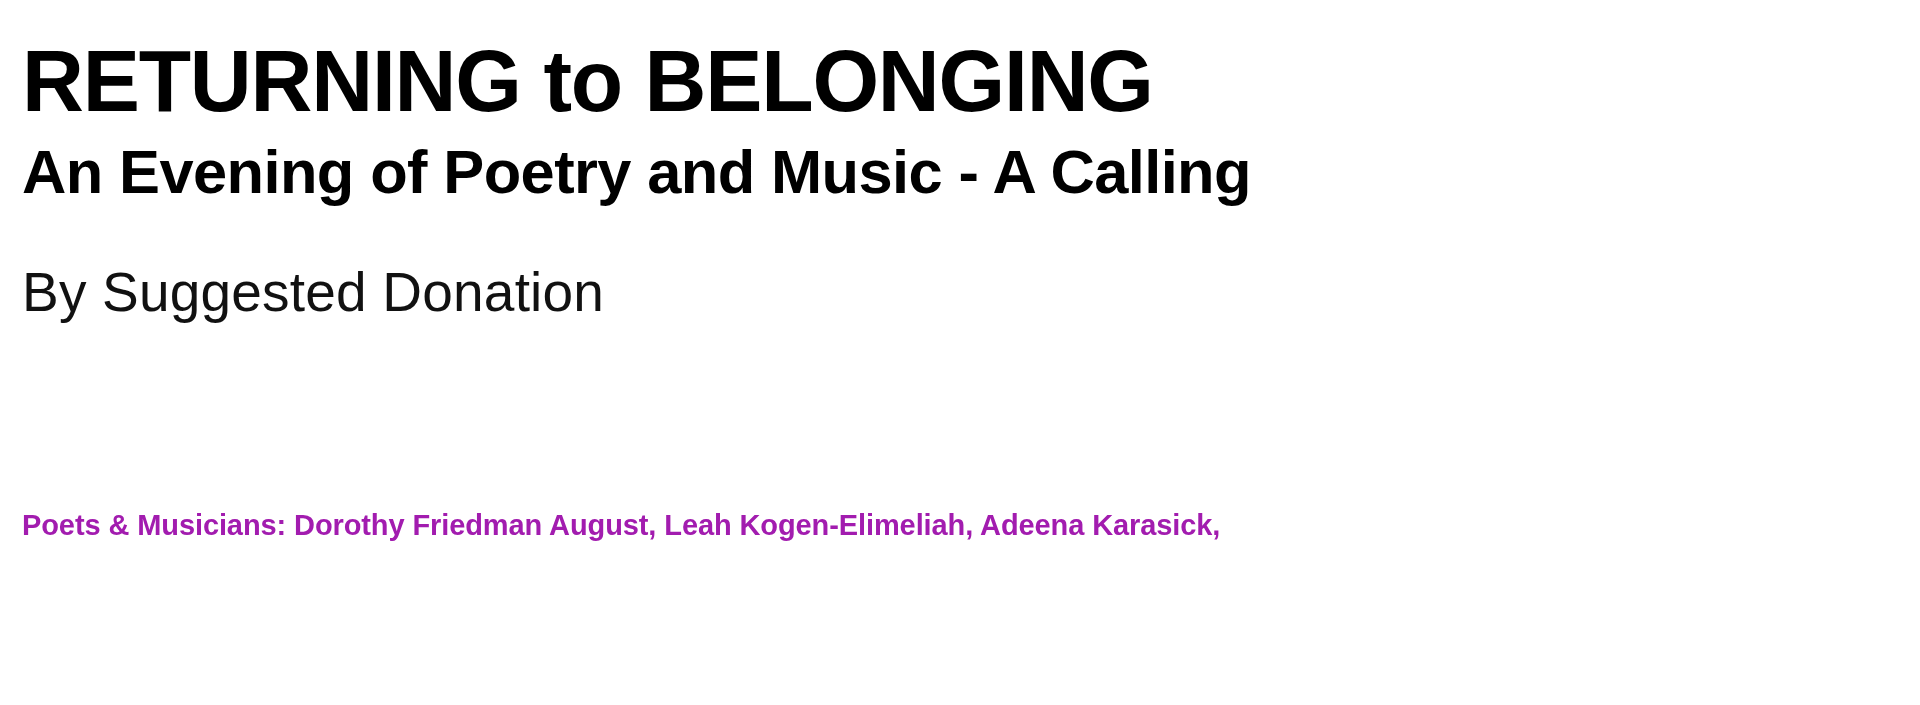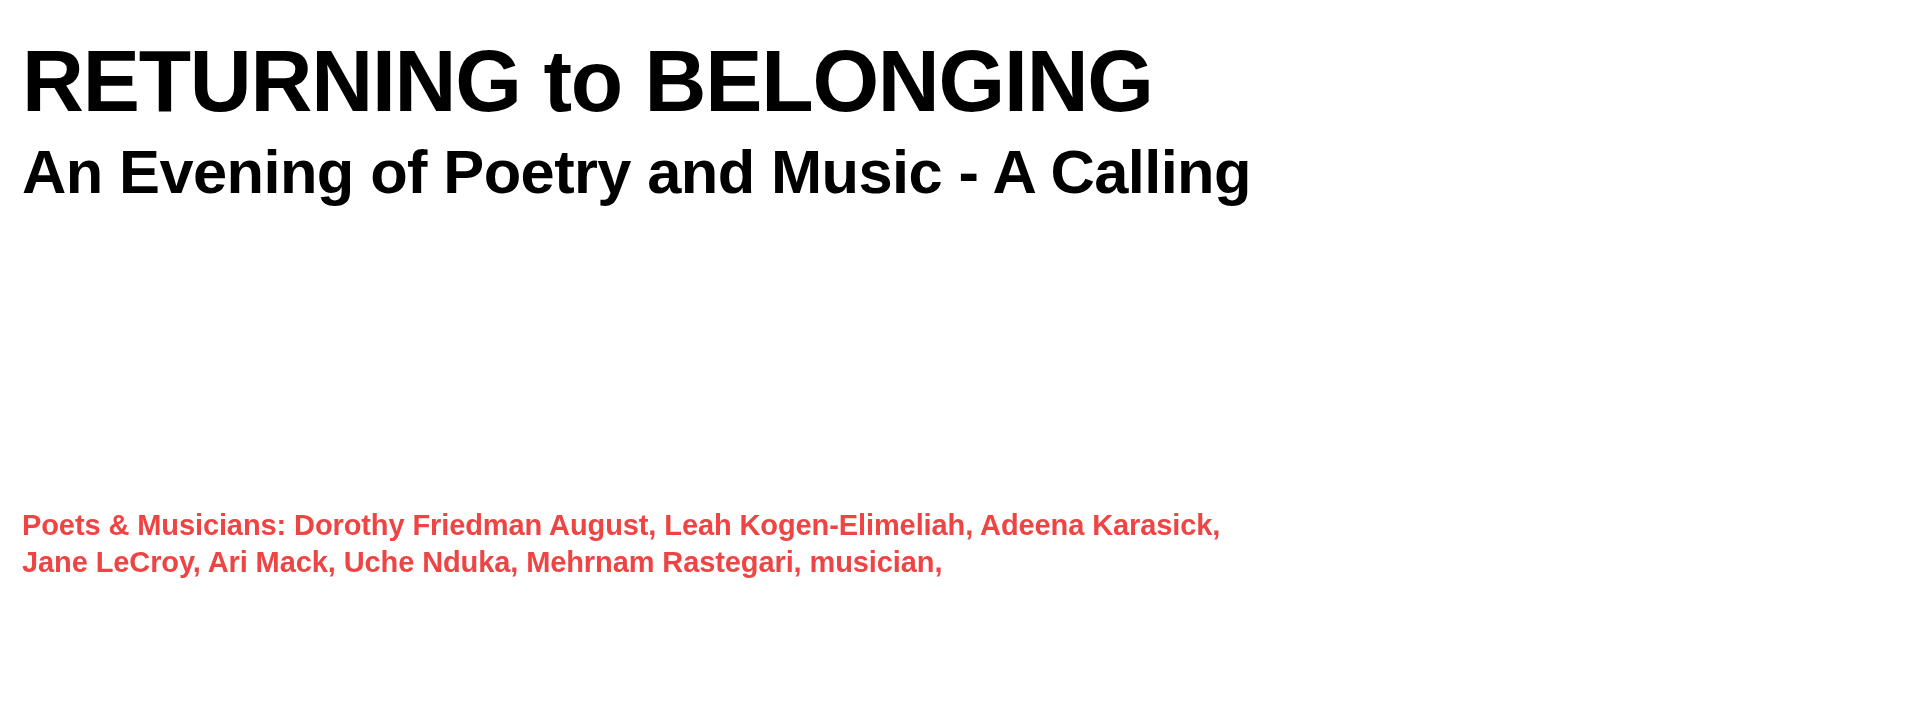--- a/index.html
+++ b/index.html
@@ -102,37 +102,37 @@
 
   .performers-line {
     display: block;
     margin: 0;
     padding: 0;
     font-family: "Liberation Sans", sans-serif;
     font-weight: 700;
     font-size: 29px;
     line-height: 37px;
     letter-spacing: -0.1px;
-    color: #ef4444;
+    color: #a21caf;
     white-space: nowrap;
   }
 </style>
 </head>
 <body>
 
 <div class="page">
   <div class="content">
 
     <div class="title-block">
       <h1 class="event-title">RETURNING to BELONGING</h1>
       <h2 class="event-subtitle">An Evening of Poetry and Music - A Calling</h2>
     </div>
 
     <div class="details-block">
+      <span class="detail-line">By Suggested Donation</span>
     </div>
 
     <div class="performers-block">
       <span class="performers-line">Poets &amp; Musicians: Dorothy Friedman August, Leah Kogen-Elimeliah, Adeena Karasick,</span>
-      <span class="performers-line">Jane LeCroy, Ari Mack, Uche Nduka, Mehrnam Rastegari, musician,</span>
     </div>
 
   </div>
 </div>
 
 </body></html>

